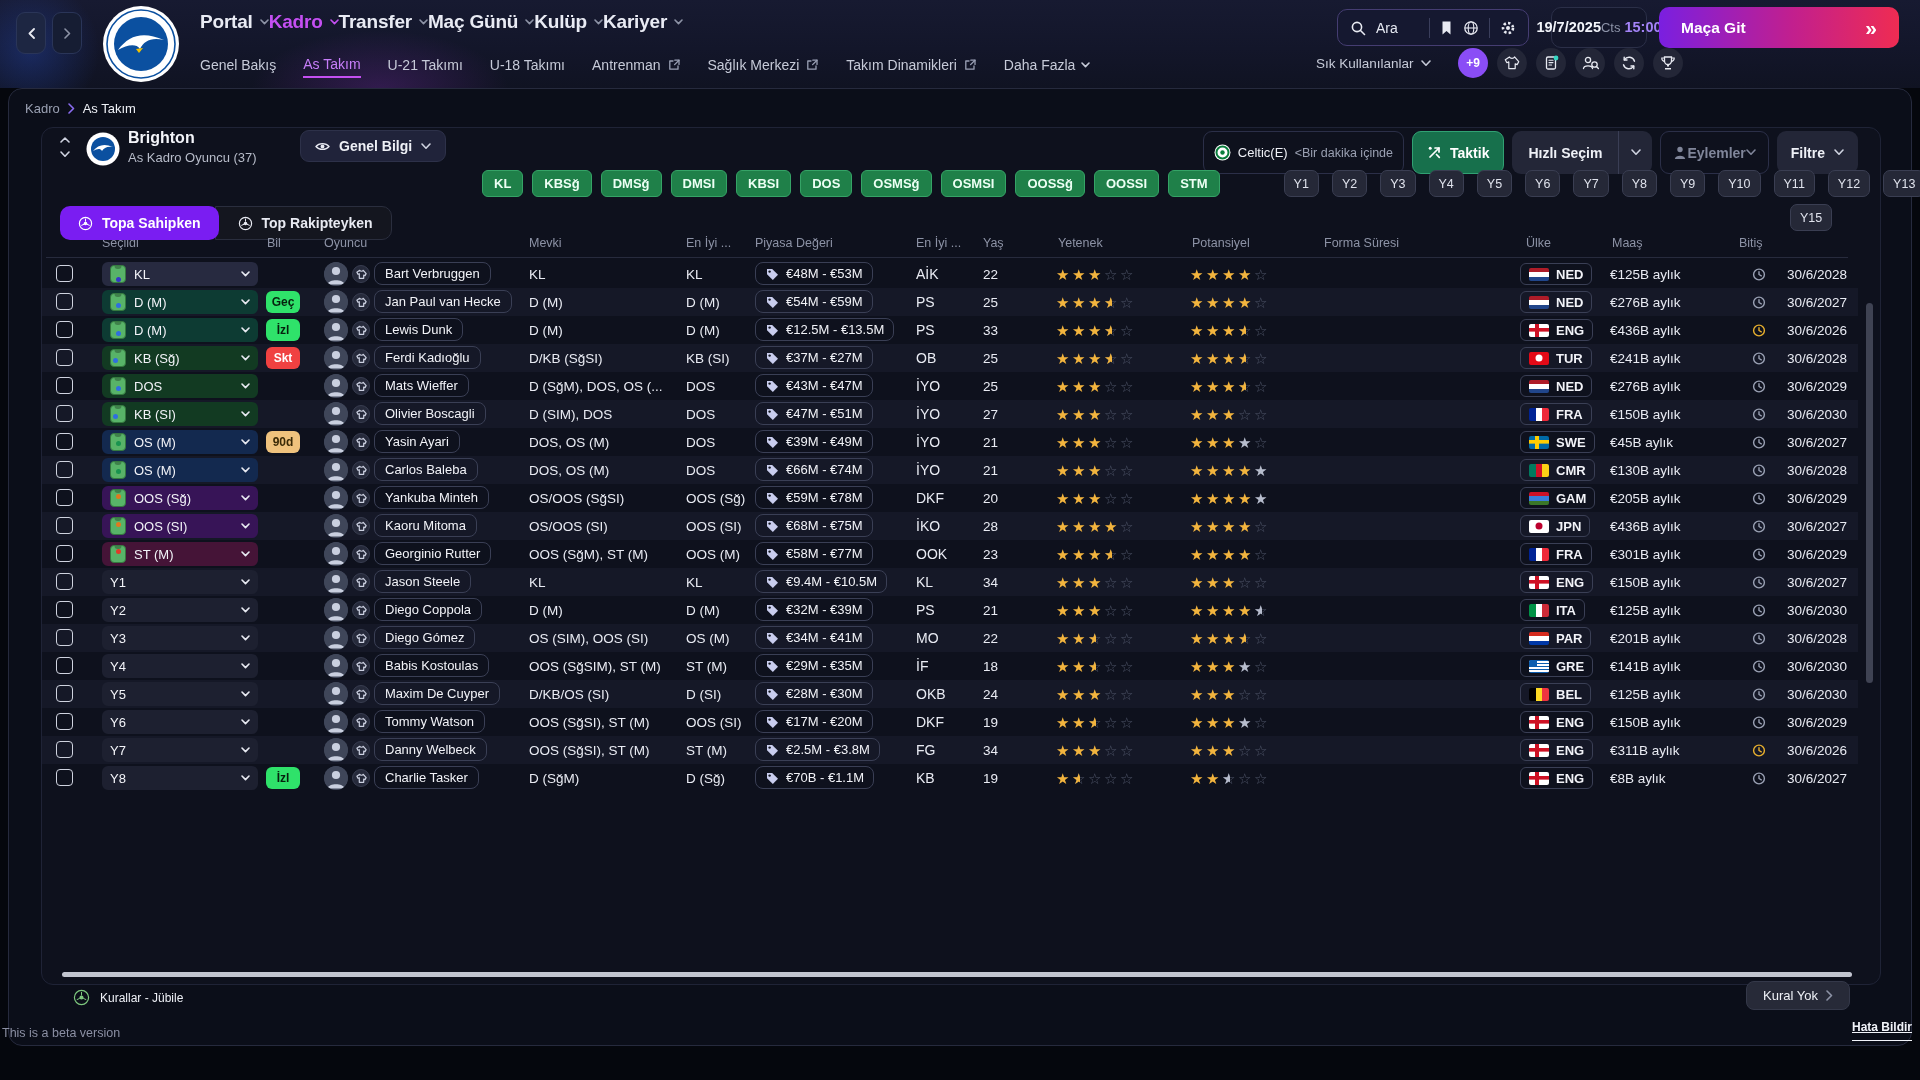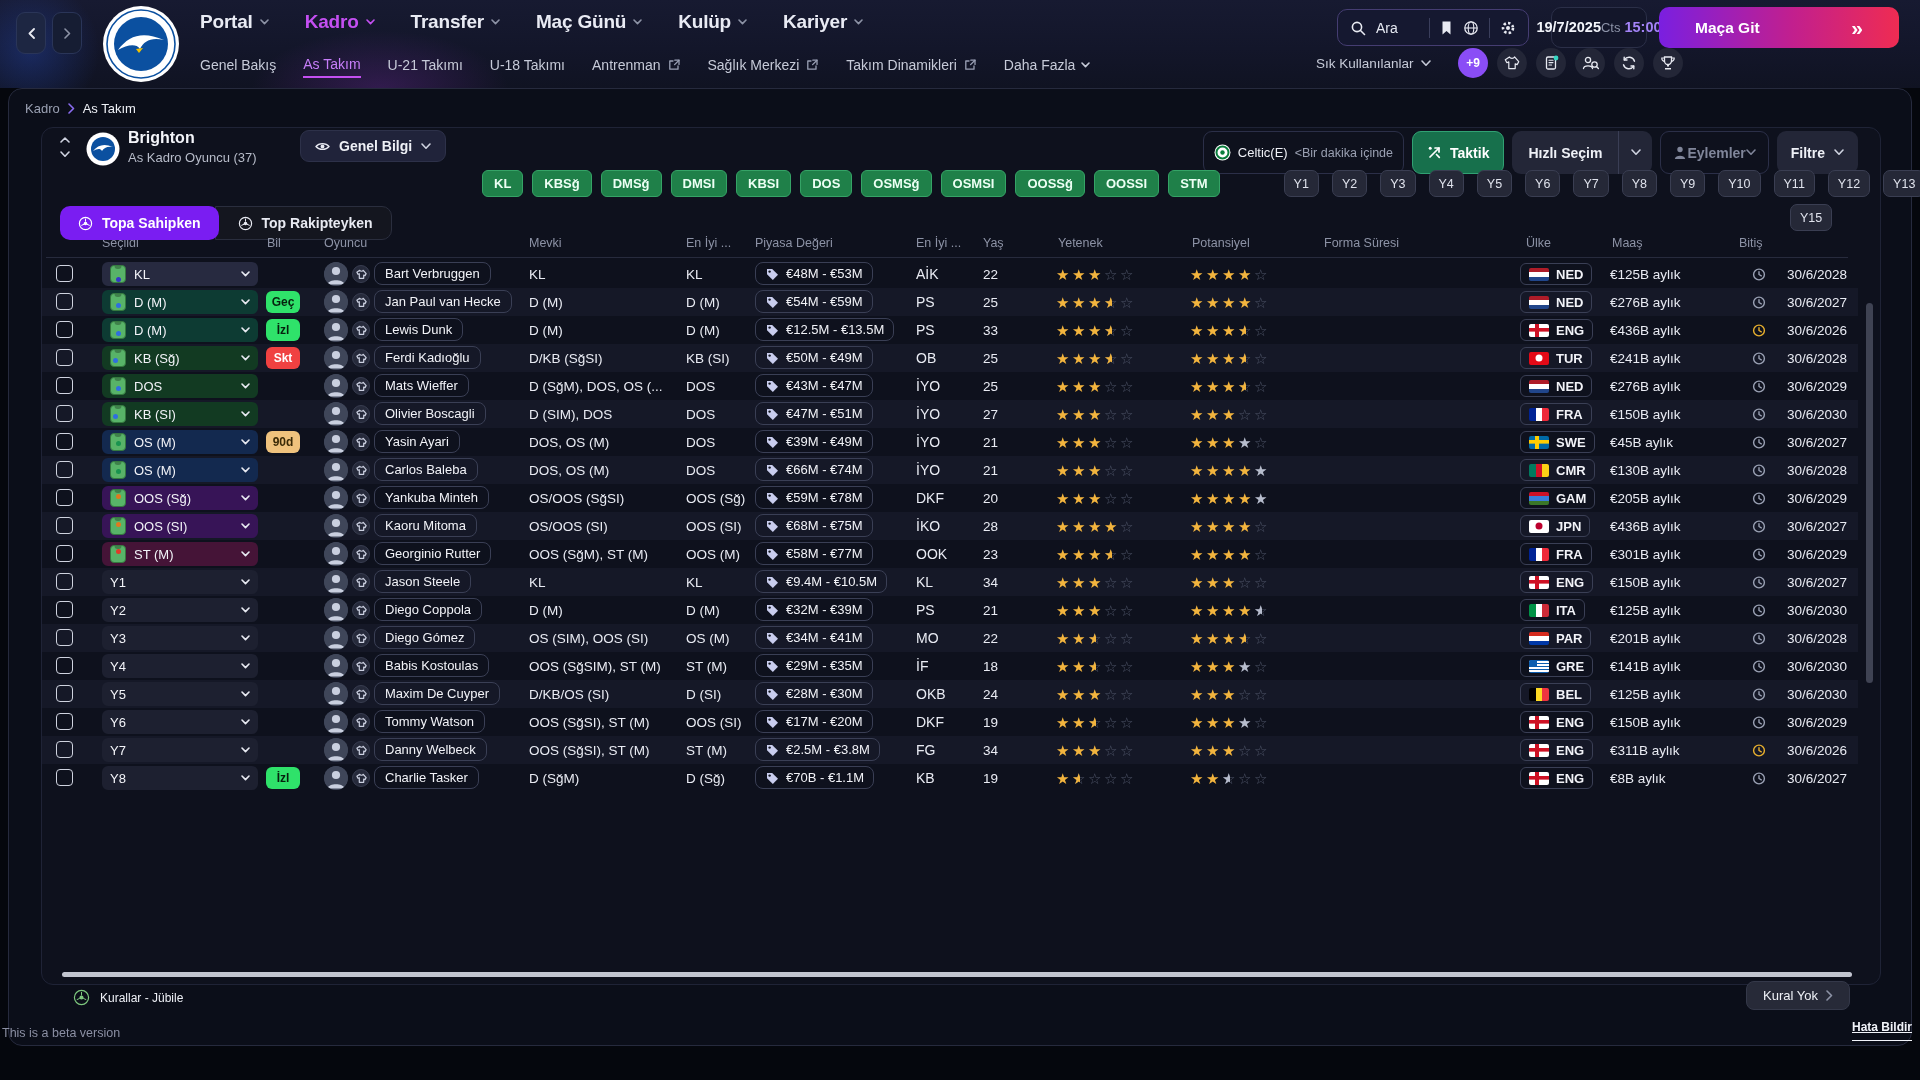--- a/index.html
+++ b/index.html
@@ -11,37 +11,37 @@
     background:linear-gradient(180deg,#171a31 0%,#13162a 55%,#101322 100%);overflow:hidden}
   .topbar::before{content:"";position:absolute;left:250px;top:30px;width:260px;height:120px;
     background:radial-gradient(ellipse at center,rgba(186,60,255,.20),transparent 70%)}
   .topbar::after{content:"";position:absolute;left:-40px;top:-20px;width:140px;height:140px;
     background:radial-gradient(ellipse at center,rgba(40,80,200,.35),transparent 70%)}
   .navbtns{position:absolute;left:16px;top:12px;display:flex;gap:6px;z-index:3}
   .navbtn{width:30px;height:42px;border-radius:9px;background:#1d2642;border:1px solid #2a3558;
     display:flex;align-items:center;justify-content:center}
   .navbtn.fwd{background:#161d33}
   .crest{position:absolute;left:102px;top:5px;width:78px;height:78px;z-index:4}
-  .mainnav{position:absolute;left:200px;top:11px;display:flex;gap:36px;align-items:flex-end;z-index:3}
+  .mainnav{position:absolute;left:200px;top:11px;display:flex;align-items:flex-end;z-index:3}
   .mainnav .nav-item{display:flex;align-items:center;gap:7px;font-size:19px;font-weight:bold;color:#e9ebf4;letter-spacing:-.2px}
   .mainnav .nav-item.active{color:#c44ff2}
   .subnav{position:absolute;left:200px;top:56px;display:flex;gap:27px;align-items:center;z-index:3}
   .subnav .sub-item{display:flex;align-items:center;gap:6px;font-size:14px;color:#c6cad8;padding-bottom:4px}
   .subnav .sub-item.active{color:#c77ef9;border-bottom:2px solid #c44ff2}
   .searchbox{position:absolute;left:1337px;top:9px;width:192px;height:37px;border:1px solid #453d72;border-radius:10px;
     background:#151830;display:flex;align-items:center;gap:10px;padding:0 12px;z-index:3}
   .searchbox .lbl{font-size:14px;color:#e6e9f2}
   .vdiv{width:1px;height:20px;background:#3a3e5c}
   .datebox{position:absolute;left:1551px;top:7px;width:96px;height:41px;border:1px solid #2b2f48;border-radius:10px;
     background:#13162a;display:flex;flex-direction:row;align-items:center;justify-content:center;line-height:1.15;z-index:3}
   .datebox .d1{font-size:14.5px;font-weight:bold;color:#f2f4fa}
   .datebox .d2{font-size:13px;color:#8d93a8}
   .datebox .d2 b{color:#a383f7;font-size:14.5px;margin-left:4px}
   .gobtn{position:absolute;left:1659px;top:7px;width:240px;height:41px;border-radius:10px;z-index:3;
-    background:linear-gradient(90deg,#7a1fe0,#c11f8f 55%,#ef2c52);display:flex;align-items:center;justify-content:space-between;padding:0 36px}
+    background:linear-gradient(90deg,#7a1fe0,#c11f8f 55%,#ef2c52);display:flex;align-items:center;justify-content:space-between;padding:0 22px}
   .gobtn .g1{font-size:15.5px;font-weight:bold;color:#fff}
   .gobtn .g2{font-size:21px;font-weight:bold;color:#fff;line-height:1}
   .favlabel{position:absolute;left:1316px;top:56px;display:flex;align-items:center;gap:7px;font-size:13.5px;color:#c6cad8;z-index:3}
   .favicons{position:absolute;left:1458px;top:48px;display:flex;gap:9px;z-index:3}
   .fav-circle{width:30px;height:30px;border-radius:50%;background:#232637;display:flex;align-items:center;justify-content:center}
   .fav-circle.purple{background:#8a4df6;font-size:12px;font-weight:bold;color:#fff}
 
   
   .panel{position:absolute;left:8px;top:88px;width:1904px;height:958px;border:1px solid #262a3d;border-radius:14px;background:#0b0e19}
   .breadcrumb{position:absolute;left:16px;top:12px;display:flex;align-items:center;gap:8px;font-size:13px}
@@ -729,21 +729,21 @@
       <span class="pill c-name">Ferdi Kadıoğlu</span>
       <span class="txt c-pos">D/KB (SğSI)</span>
       <span class="txt c-best">KB (SI)</span>
       <span class="pill c-val">
               <span class="tagic">
                 <svg width="14" height="14" viewBox="0 0 14 14" fill="none" xmlns="http://www.w3.org/2000/svg">
                   <path d="M2 2h5.2L13 7.8 7.8 13 2 7.2z" fill="#c9cdee"></path>
                   <circle cx="4.6" cy="4.6" r="1.2" fill="#12151f"></circle>
                 </svg>
               </span>
-              <span class="valtxt">€50M - €49M</span>
+              <span class="valtxt">€37M - €27M</span>
             </span>
       <span class="txt c-role">OB</span>
       <span class="txt c-age">25</span>
       <span class="stars c-stars"><span class="st s-full">★</span><span class="st s-full">★</span><span class="st s-full">★</span><span class="st s-empty">☆<span class="over s-full">★</span></span><span class="st s-empty">☆</span></span>
       <span class="stars c-pot"><span class="st s-full">★</span><span class="st s-full">★</span><span class="st s-full">★</span><span class="st s-empty">☆<span class="over s-full">★</span></span><span class="st s-empty">☆</span></span>
       <span class="chip">
               <i class="flag" style="background-color: rgb(227, 10, 23);">
                 <span style="position: absolute; width: 7px; height: 7px; border-radius: 50%; background: rgb(255, 255, 255); left: 50%; top: 50%; transform: translate(-50%, -50%);"></span>
               </i>
               <b>TUR</b>

